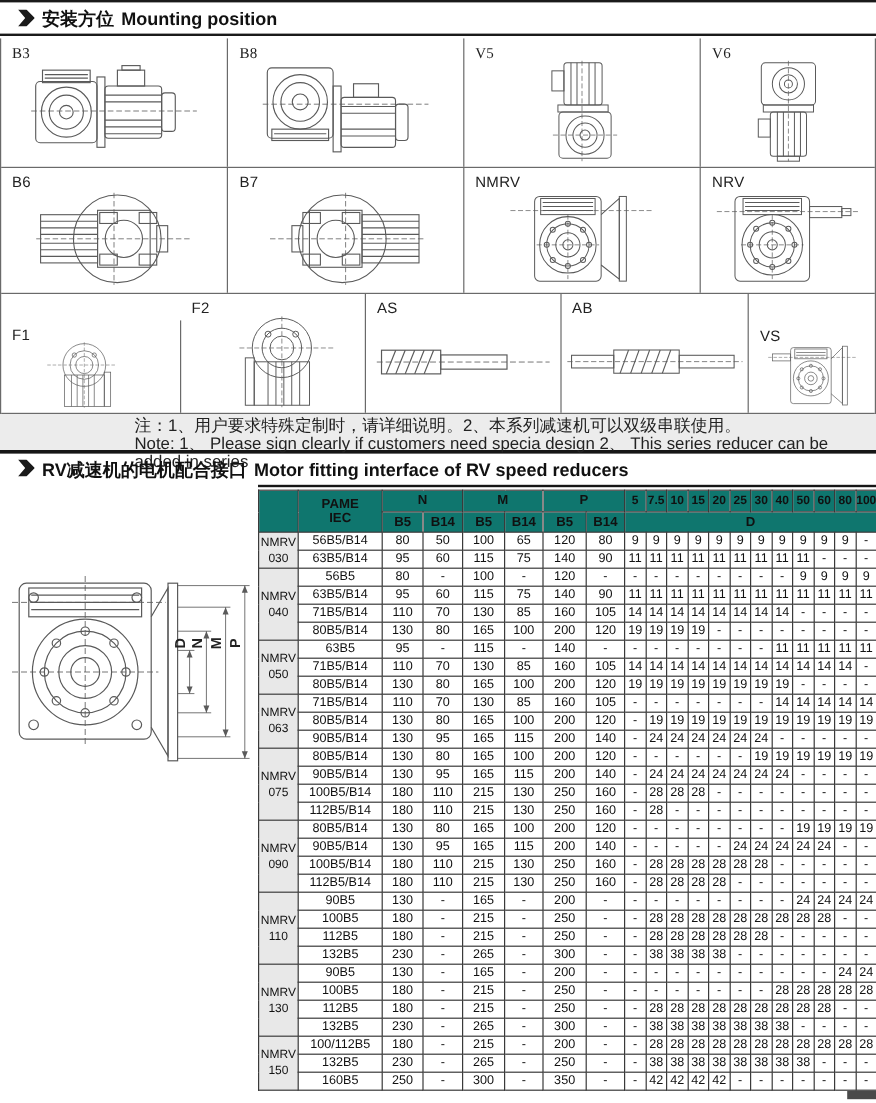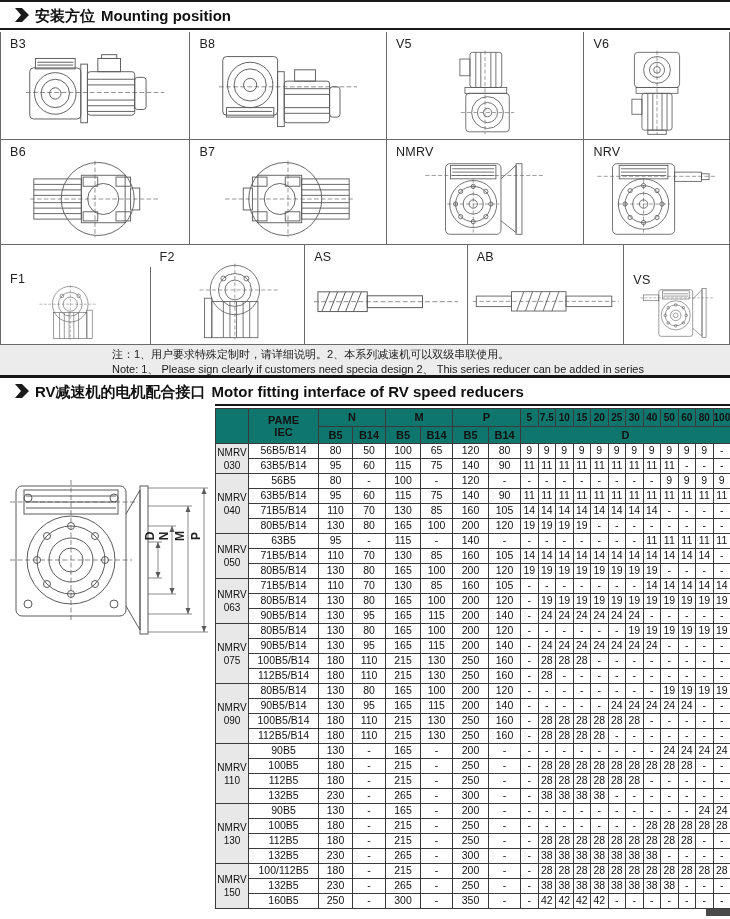--- a/index.html
+++ b/index.html
@@ -18,21 +18,21 @@
   .m-cell:last-child{border-right:none}
   .m-label{position:absolute;top:5px;left:9px;font-size:12.5px;color:#222;letter-spacing:.3px}
   .m-pic{position:absolute;left:3px;right:3px;top:17px;bottom:3px;display:flex;align-items:center;justify-content:center}
   .m-pic svg{max-width:100%;max-height:100%}
   .m-pic svg *, .diagram svg *{fill:none;stroke:#5a5a5a;stroke-width:1}
   svg .d{stroke-dasharray:5 2.5;stroke-width:.7}
   svg .f{fill:#5a5a5a;stroke:none}
   svg .thin{stroke-width:.7}
   
   .noteband{position:absolute;top:345px;left:0;width:730px;height:33px;background:#ececec;
-    border-bottom:3px solid #161616;font-size:11px;line-height:15px;color:#222;padding:2px 0 0 112px}
+    border-bottom:3px solid #161616;font-size:14px;line-height:15px;color:#222;padding:2px 0 0 112px}
   
   .diagram{position:absolute;left:8px;top:438px;width:205px;height:242px}
   .diagram svg text{fill:#222;stroke:none;font-weight:bold;font-size:12px;font-family:"Liberation Sans",sans-serif}
   
   .tbl-topline{position:absolute;left:215px;top:404px;width:515px;height:2px;background:#161616}
   table.rv{position:absolute;left:215px;top:408px;width:515px;border-collapse:collapse;table-layout:fixed;
     font-size:10.5px;color:#111}
   .rv th,.rv td{border:1px solid #3a3a3a;text-align:center;vertical-align:middle;padding:0;
     line-height:1.1;height:15px;overflow:hidden;white-space:nowrap}
   .rv thead th{background:#0f766e;font-weight:bold;font-size:11px;height:17px}
@@ -53,21 +53,21 @@
         <polygon class="f" points="0,0 7,0 14,7 7,14 0,14 6,7" style="fill:#1a1a1a;stroke:none"></polygon>
       </svg>
   </span>
   <span class="sec-title">
     <span>安装方位</span>
     <span>Mounting position</span>
   </span>
 </div>
 
 <div class="grid">
-    <div class="m-row" style="height: 108px;">
+    <div class="m-row" style="height: 108px; font-family: Liberation Serif, serif;">
       <div class="m-cell" style="width: 190px;">
         <span class="m-label">B3</span>
         <div class="m-pic">
           <svg viewBox="0 0 150 92" width="142">
             <line class="d" x1="2" y1="46" x2="148" y2="46"></line>
             <rect x="6" y="20" width="54" height="54" rx="4"></rect>
             <circle cx="33" cy="47" r="22"></circle>
             <circle cx="33" cy="47" r="15"></circle>
             <circle cx="33" cy="47" r="6"></circle>
             <rect x="12" y="10" width="42" height="11"></rect>

